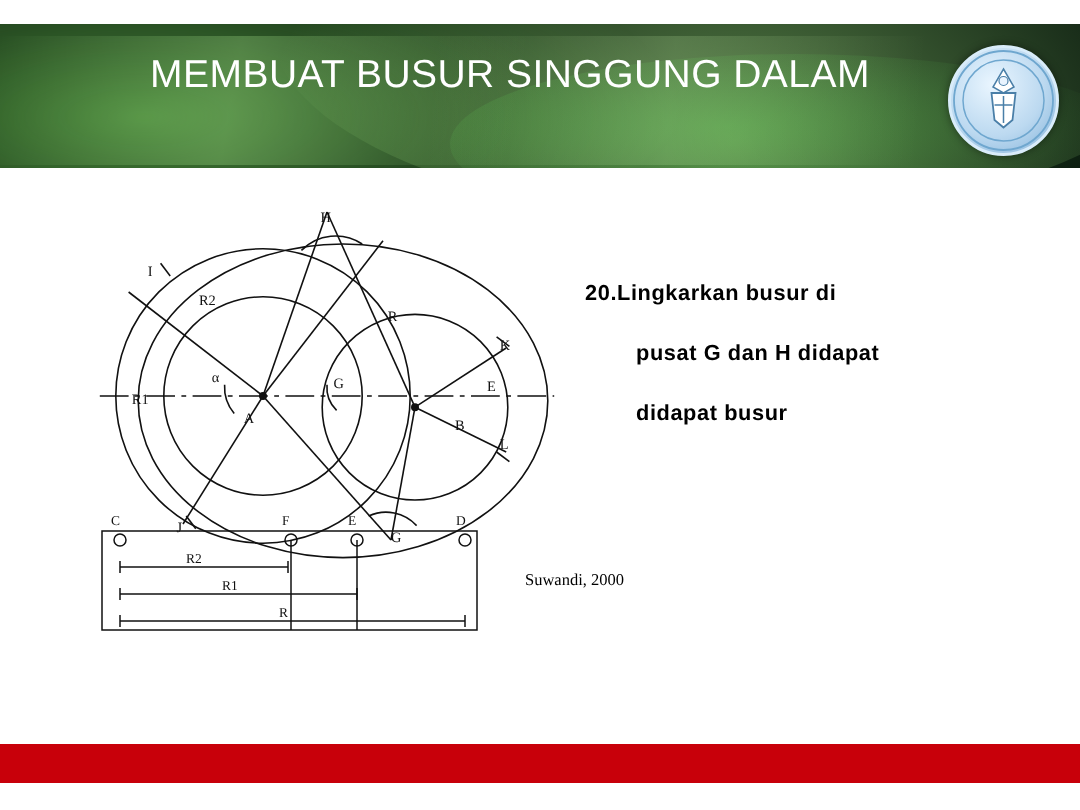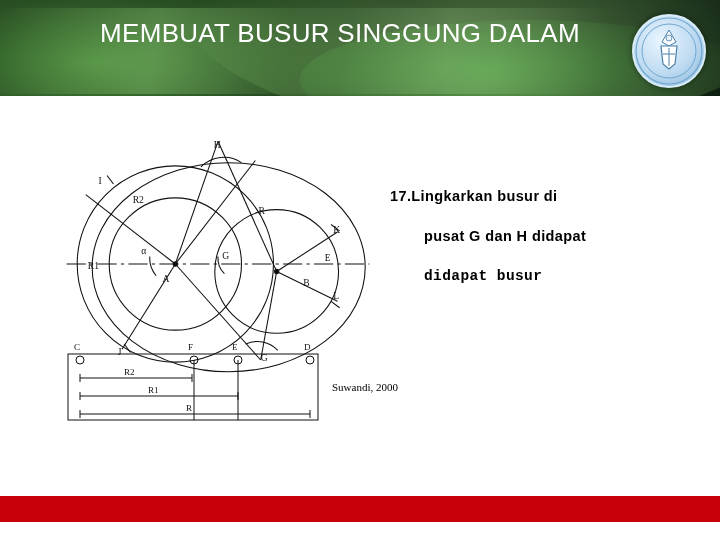--- a/index.html
+++ b/index.html
@@ -12,21 +12,21 @@
     background: #ffffff;
     font-family: "Liberation Sans", sans-serif;
     overflow: hidden;
     position: relative;
   }
 
   
   .header {
     position: absolute;
     left: 0;
-    top: 0;
+    top: 16px;
     width: 720px;
     height: 96px;
     background: #0b1a0f;
     overflow: hidden;
   }
   .header .swoosh-a {
     position: absolute;
     left: -60px;
     top: -70px;
     width: 520px;
@@ -116,26 +116,26 @@
     top: 176px;
     width: 300px;
     color: #000000;
     font-size: 14.5px;
     font-weight: bold;
     line-height: 40px;
     letter-spacing: 0.4px;
   }
   .body-text .l1 { text-indent: 0; }
   .body-text .l2 { padding-left: 34px; }
-  .body-text .l3 { padding-left: 34px; font-family: Liberation Mono, monospace; }
+  .body-text .l3 { padding-left: 34px; }
   .body-text .l4 { padding-left: 34px; }
 
   .credit {
     position: absolute;
-    left: 332px;
+    left: 350px;
     top: 381px;
     color: #000000;
     font-size: 11px;
     font-family: "Liberation Serif", serif;
   }
 
   
   .footer-bar {
     position: absolute;
     left: 0;
@@ -261,21 +261,21 @@
       <text x="170" y="10">E</text>
       <text x="242" y="10">D</text>
       <text x="62" y="35">R2</text>
       <text x="86" y="53">R1</text>
       <text x="124" y="71">R</text>
     </g>
   </svg>
 </div>
 
 <div class="body-text">
-  <div class="l1">17.Lingkarkan busur di</div>
+  <div class="l1">20.Lingkarkan busur di</div>
   <div class="l2">pusat G dan H didapat</div>
   <div class="l3">didapat busur</div>
 </div>
 
 <div class="credit">Suwandi, 2000</div>
 
 <div class="footer-bar"></div>
 <div class="footer-white"></div>
 
 </body></html>

